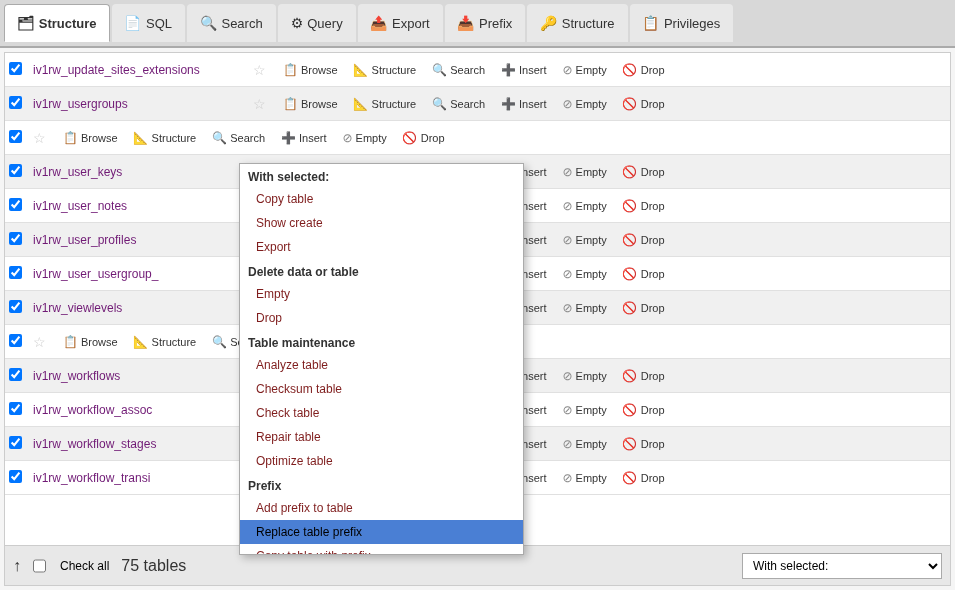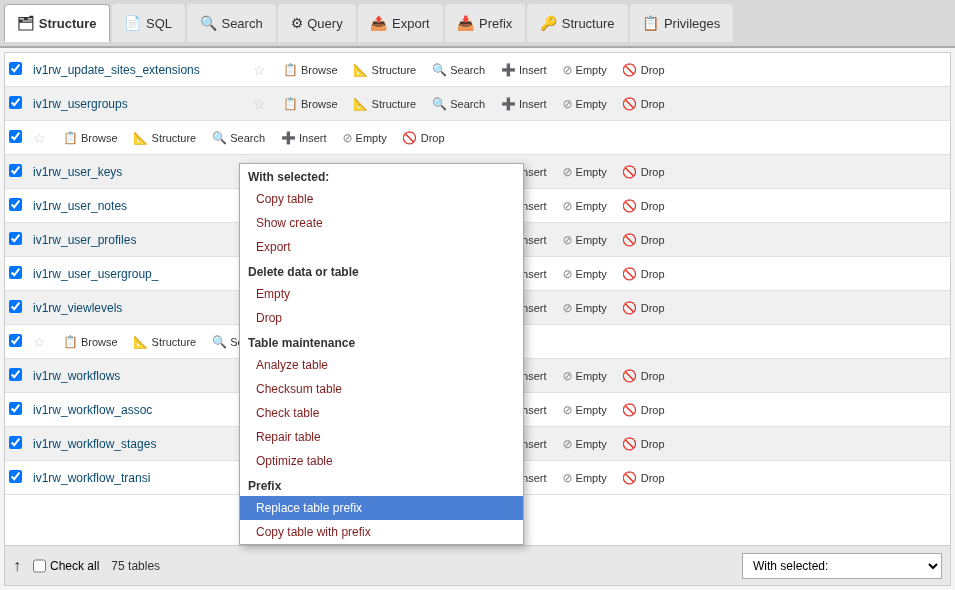--- a/index.html
+++ b/index.html
@@ -65,21 +65,21 @@
     .row-checkbox {
       width: 24px;
       flex-shrink: 0;
     }
     .row-checkbox input { cursor: pointer; }
 
     .row-name {
       width: 220px;
       flex-shrink: 0;
       font-size: 12px;
-      color: #0c4a6e;
+      color: #701a75;
       overflow: hidden;
       text-overflow: ellipsis;
       white-space: nowrap;
     }
 
     .row-star {
       width: 24px;
       flex-shrink: 0;
       color: #ccc;
       font-size: 14px;
@@ -123,35 +123,35 @@
       height: 40px;
       background: #e8e8e8;
       border-top: 1px solid #ccc;
       display: flex;
       align-items: center;
       padding: 0 8px;
       gap: 12px;
     }
 
     .footer-arrow { font-size: 16px; color: #333; cursor: pointer; }
-    .footer-check { display: flex; gap: 4px; cursor: pointer; }
+    .footer-check { display: flex; gap: 14px; cursor: pointer; }
 
     .footer-select {
       margin-left: auto;
       width: 200px;
       padding: 4px 6px;
       border: 1px solid #aaa;
       background: #fff;
       font-size: 12px;
       cursor: pointer;
       appearance: auto;
     }
 
     .table-count {
-      font-size: 12px;
+      font-size: 16px;
       color: #333;
     }
 
     
     .context-menu {
       position: absolute;
       left: 234px;
       top: 110px;
       width: 285px;
       background: #fff;
@@ -167,21 +167,21 @@
     }
 
     .menu-item {
       padding: 5px 16px;
       cursor: pointer;
       color: #7f1d1d;
       white-space: nowrap;
     }
     .menu-item.highlighted {
       background: #4a7fd4;
-      color: #ffffff;
+      color: #000000;
     }
 
     .menu-section-header {
       padding: 6px 8px 3px 8px;
       font-weight: bold;
       color: #333;
       cursor: default;
     }
 
     
@@ -654,18 +654,19 @@
         <div class="menu-section-header">Delete data or table</div>
         <div class="menu-item">Empty</div>
         <div class="menu-item">Drop</div>
         <div class="menu-section-header">Table maintenance</div>
         <div class="menu-item">Analyze table</div>
         <div class="menu-item">Checksum table</div>
         <div class="menu-item">Check table</div>
         <div class="menu-item">Repair table</div>
         <div class="menu-item">Optimize table</div>
         <div class="menu-section-header">Prefix</div>
+        <div class="menu-item">Add prefix to table</div>
         <div class="menu-item highlighted">Replace table prefix</div>
         <div class="menu-item">Copy table with prefix</div>
       </div>
   </div>
 
 </div>
 
 </body></html>

